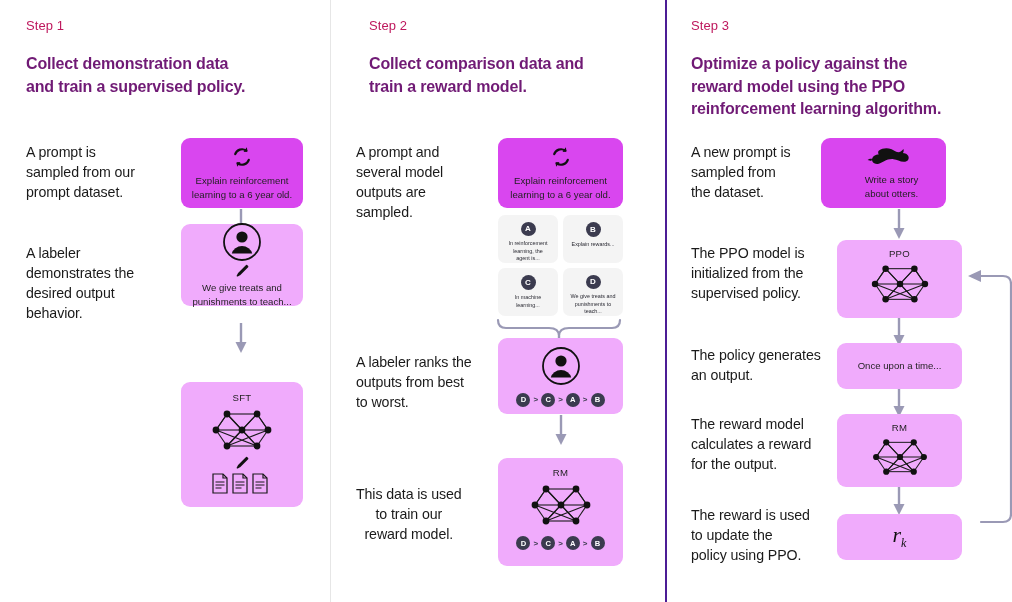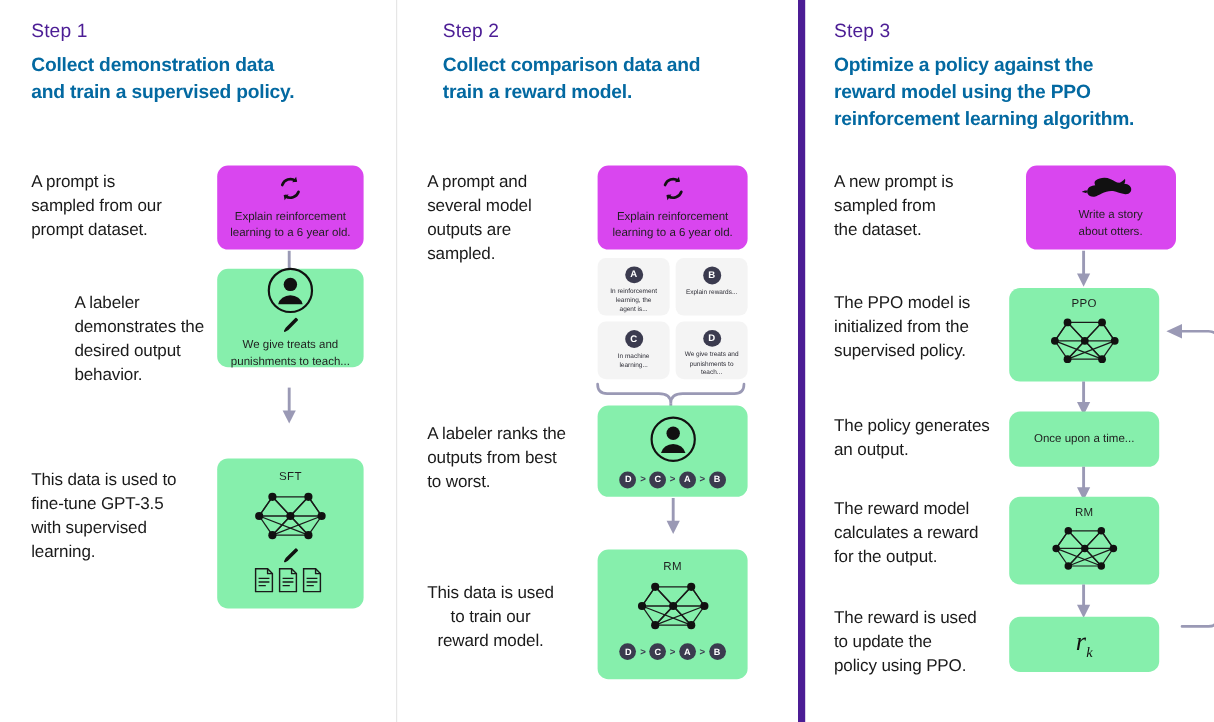--- a/index.html
+++ b/index.html
@@ -15,50 +15,50 @@
     width: 1012px; height: 602px;
     display: flex;
   }
   .column {
     position: relative;
     height: 602px;
     padding-top: 18px;
   }
   .col1 { width: 330px; padding-left: 26px; }
   .col2 { width: 335px; padding-left: 38px; border-left: 1px solid #e6e6e6; }
-  .col3 { width: 287px; padding-left: 24px; border-left: 6px solid #4c1d95; }
+  .col3 { width: 287px; padding-left: 24px; border-left: 2px solid #4c1d95; }
 
   .step-label {
-    font-size: 16px;
-    color: #4c1d95;
+    font-size: 13px;
+    color: #be185d;
     letter-spacing: .1px;
-    margin-bottom: 8px;
+    margin-bottom: 20px;
   }
   .step-title {
     font-size: 16px;
     font-weight: bold;
     line-height: 1.42;
     letter-spacing: -.15px;
-    color: #0369a1;
+    color: #701a75;
     white-space: pre-line;
   }
   .caption {
     position: absolute;
     font-size: 14.2px;
     line-height: 1.42;
     color: #1a1a1a;
     letter-spacing: -.1px;
     white-space: pre-line;
   }
 
   
   .card {
     position: absolute;
     border-radius: 9px;
-    background: #86efac;
+    background: #f0abfc;
     display: flex;
     flex-direction: column;
     align-items: center;
     justify-content: center;
   }
   .card.green { background: #d946ef; }
   .card-text {
     font-size: 9.6px;
     line-height: 1.38;
     text-align: center;
@@ -118,28 +118,24 @@
 <div class="diagram">
 
   <div class="column col1">
     <div class="step-label">Step 1</div>
     <div class="step-title">Collect demonstration data
 and train a supervised policy.</div>
 
     <div class="caption" style="left:26px; top:142px;">A prompt is
 sampled from our
 prompt dataset.</div>
-    <div class="caption" style="left:26px; top:243px;margin-left:36px;">A labeler
+    <div class="caption" style="left:26px; top:243px;">A labeler
 demonstrates the
 desired output
 behavior.</div>
-    <div class="caption" style="left:26px; top:390px;">This data is used to
-fine-tune GPT-3.5
-with supervised
-learning.</div>
 
     <div class="card green" style="left:181px; top:138px; width:122px; height:70px;">
       <span>
         <svg width="24" height="24" viewBox="0 0 24 24">
           <path d="M5.2 9.2A7.2 7.2 0 0 1 16.2 5.6" fill="none" stroke="#111" stroke-width="2.2" stroke-linecap="round"></path>
           <path d="M18.8 14.8A7.2 7.2 0 0 1 7.8 18.4" fill="none" stroke="#111" stroke-width="2.2" stroke-linecap="round"></path>
           <path d="M16.8 2.2 17.6 6.4 13.5 6.9z" fill="#111"></path>
           <path d="M7.2 21.8 6.4 17.6 10.5 17.1z" fill="#111"></path>
         </svg>
       </span>
@@ -382,21 +378,21 @@
 supervised policy.</div>
     <div class="caption" style="left:24px; top:345px;">The policy generates
 an output.</div>
     <div class="caption" style="left:24px; top:414px;">The reward model
 calculates a reward
 for the output.</div>
     <div class="caption" style="left:24px; top:505px;">The reward is used
 to update the
 policy using PPO.</div>
 
-    <div class="card green" style="left:184px; top:138px; width:125px; height:70px;padding-left:16px;">
+    <div class="card green" style="left:154px; top:138px; width:125px; height:70px;padding-left:16px;">
       <span>
         <svg width="52" height="22" viewBox="0 0 52 22">
           <path d="M13 4.5c3.5-2.6 8.4-3 12.6-1.2 2.6 1.1 4.6 2.9 7.3 3 2-.6 3.2-2.2 4.6-3.4.4 1.6.1 3 -0.6 4.2 1.6 0.1 3.4 0.6 4.6 1.8 1.3 1.3 1.6 3.3 0.7 4.8-0.9 1.5-2.8 2.2-4.5 2.1-3.8-0.2-6.7-2.2-10.2-2.6-3.2-0.4-6.5 0.6-9.4 2.1-2 1-4 2.3-6.2 2.6-2.2 0.3-4.7-0.6-5.6-2.6-0.9-2 0.2-4.4 2-5.6 1.3-0.9 2.9-1.2 4.4-1.3-0.7-1.3-0.9-2.9 0.3-3.9z" fill="#111"></path>
           <path d="M6.2 12.8c-1.6-0.4-3.4 0-4.6 1.1 1.3 0.2 2.6 0.5 3.7 1.2z" fill="#111"></path>
         </svg>
       </span>
       <div class="card-text" style="margin-top:5px;">Write a story
 about otters.</div>
     </div>
 

